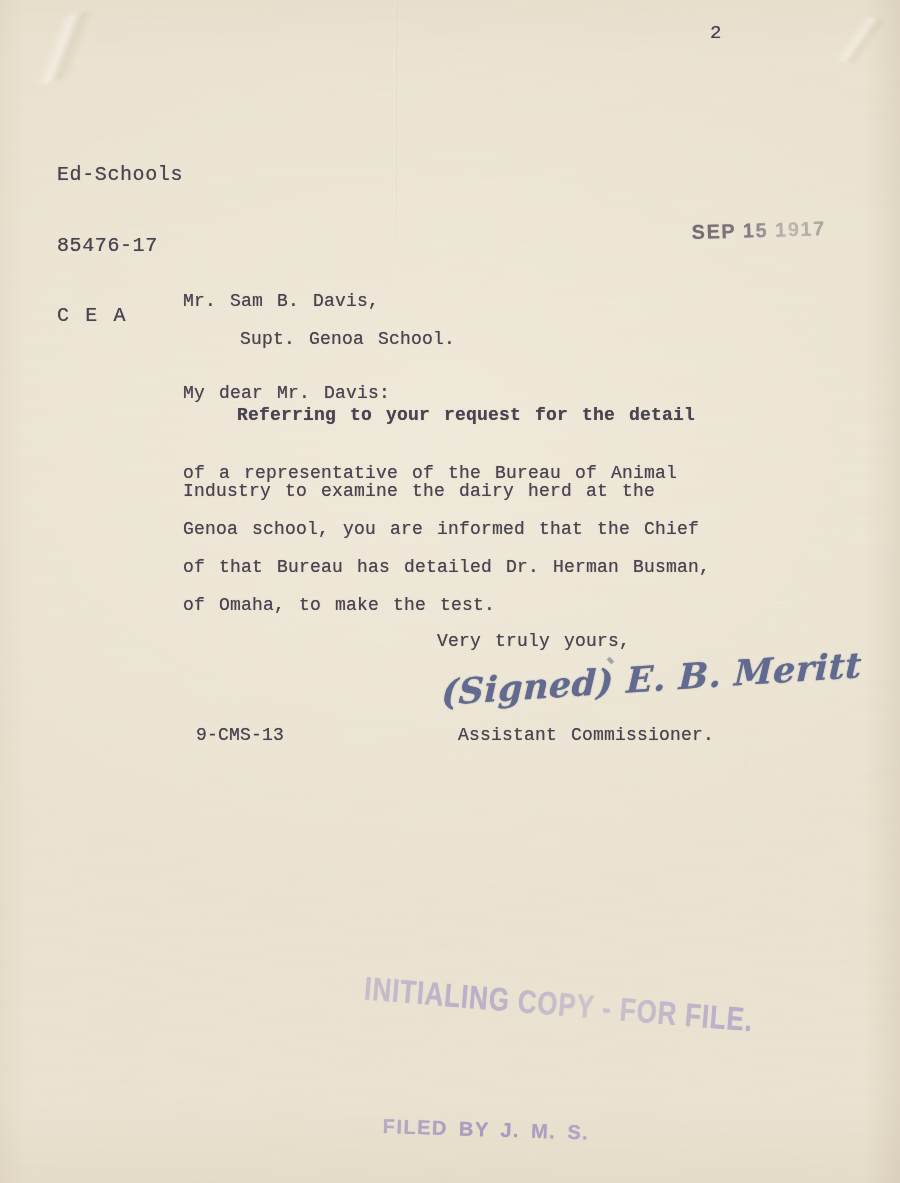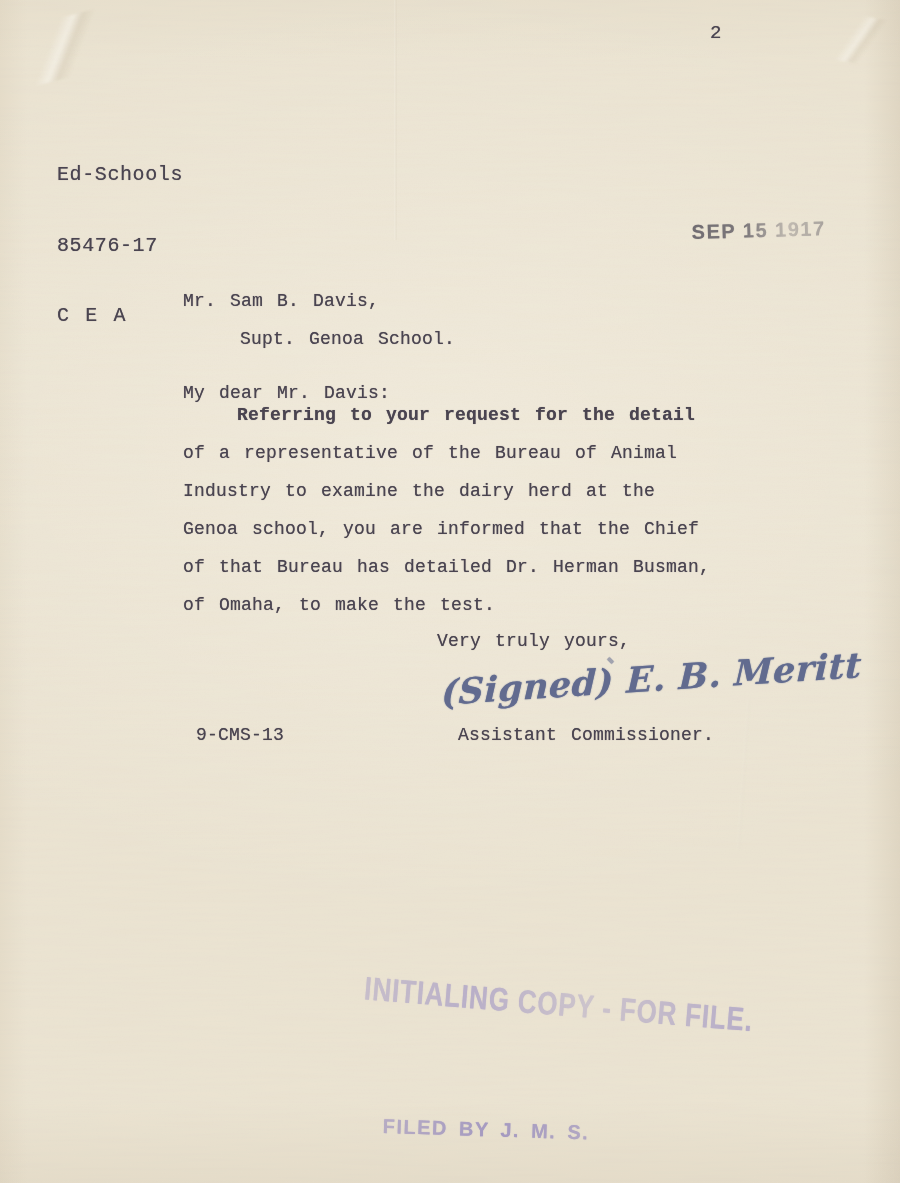--- a/index.html
+++ b/index.html
@@ -36,21 +36,21 @@
     font:18px/1.15 "Liberation Mono", monospace;
     color:#4a4450; letter-spacing:.2px; word-spacing:3px;
     text-shadow:0 0 .7px rgba(74,68,80,.72);
   }
   .hdr{left:57px; top:116px; font-size:20px; line-height:23.5px; letter-spacing:.6px;}
   .pagenum{left:710px; top:23px; font-size:19px;}
   .r1{left:183px; top:291px;}
   .r2{left:240px; top:329px;}
   .sal{left:183px; top:367px;margin-top:16px;}
   .b1{left:237px; top:405px;font-weight:bold;}
-  .b2{left:183px; top:443px;}
+  .b2{left:183px; top:463px;}
   .b3{left:183px; top:481px;}
   .b4{left:183px; top:519px;}
   .b5{left:183px; top:557px;}
   .b6{left:183px; top:595px;}
   .closing{left:437px; top:631px;}
   .sigtitle{left:458px; top:725px;}
   .refcode{left:196px; top:725px;}
 
   
   .datestamp{

